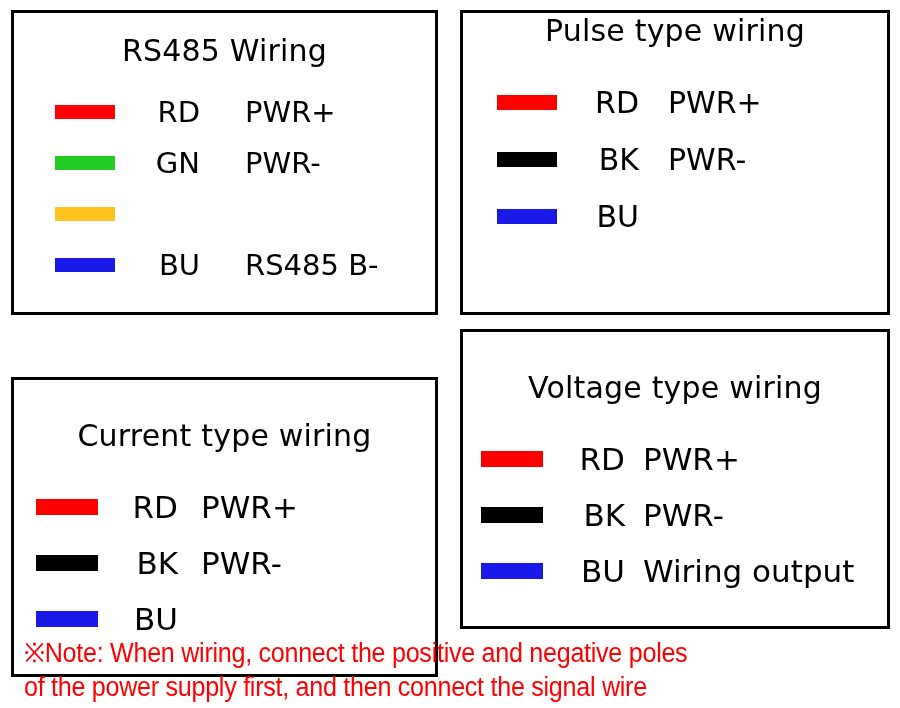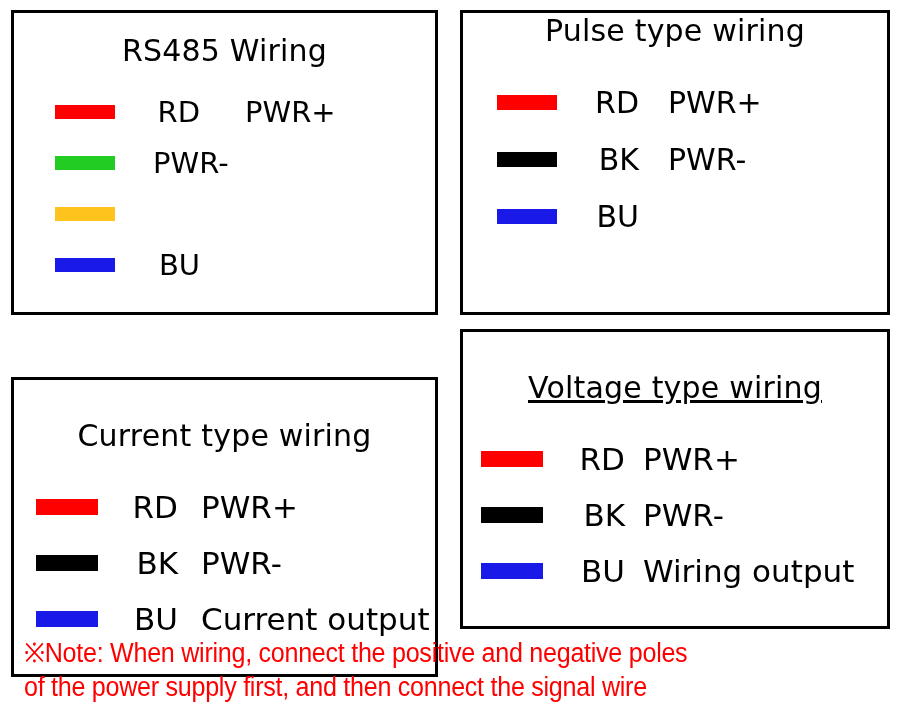--- a/index.html
+++ b/index.html
@@ -37,21 +37,21 @@
 
   .panel-title {
     text-align: center;
     font-weight: 400;
     letter-spacing: 0.2px;
     white-space: nowrap;
   }
   .panel-tl .panel-title { font-size: 30px; margin-top: 20px; }
   .panel-tr .panel-title { font-size: 30px; }
   .panel-bl .panel-title { font-size: 30px; margin-top: 38px; }
-  .panel-br .panel-title { font-size: 30px; margin-top: 38px; text-decoration: underline; }
+  .panel-br .panel-title { font-size: 30px; margin-top: 38px; }
 
   .rows {
     display: flex;
     flex-direction: column;
   }
   .panel-tl .rows { margin-top: 18px; }
   .panel-tr .rows { margin-top: 26px; }
   .panel-bl .rows { margin-top: 26px; }
   .panel-br .rows { margin-top: 26px; }
 
@@ -129,30 +129,32 @@
     <div class="rows">
 
       <div class="wire-row">
         <span class="swatch" style="background-color: rgb(255, 0, 0);"></span>
         <span class="code">RD</span>
         <span class="desc">PWR+</span>
       </div>
 
       <div class="wire-row">
         <span class="swatch" style="background-color: rgb(34, 204, 34);"></span>
+        <span class="code">GN</span>
         <span class="desc">PWR-</span>
       </div>
 
       <div class="wire-row">
         <span class="swatch" style="background-color: rgb(255, 195, 30);"></span>
       </div>
 
       <div class="wire-row">
         <span class="swatch" style="background-color: rgb(26, 26, 232);"></span>
         <span class="code">BU</span>
+        <span class="desc">RS485 B-</span>
       </div>
 
     </div>
   </div>
 
   <div class="panel panel-tr">
     <div class="panel-title">Pulse type wiring</div>
     <div class="rows">
 
       <div class="wire-row">
@@ -187,21 +189,20 @@
 
       <div class="wire-row">
         <span class="swatch" style="background-color: rgb(0, 0, 0);"></span>
         <span class="code">BK</span>
         <span class="desc">PWR-</span>
       </div>
 
       <div class="wire-row">
         <span class="swatch" style="background-color: rgb(26, 26, 232);"></span>
         <span class="code">BU</span>
-        <span class="desc">Current output</span>
       </div>
 
     </div>
   </div>
 
   <div class="panel panel-br">
     <div class="panel-title">Voltage type wiring</div>
     <div class="rows">
 
       <div class="wire-row">

